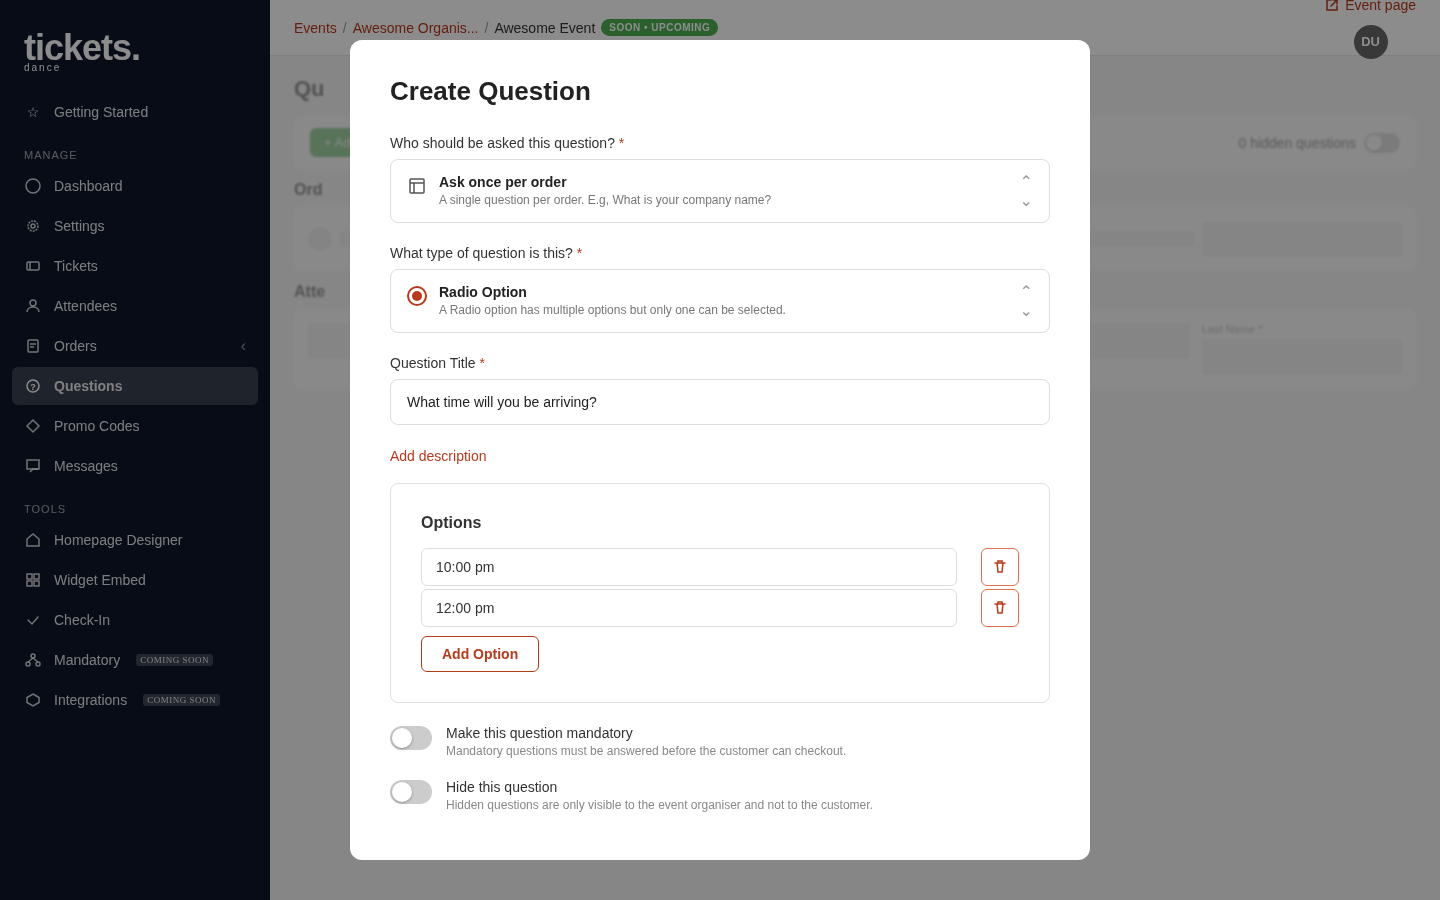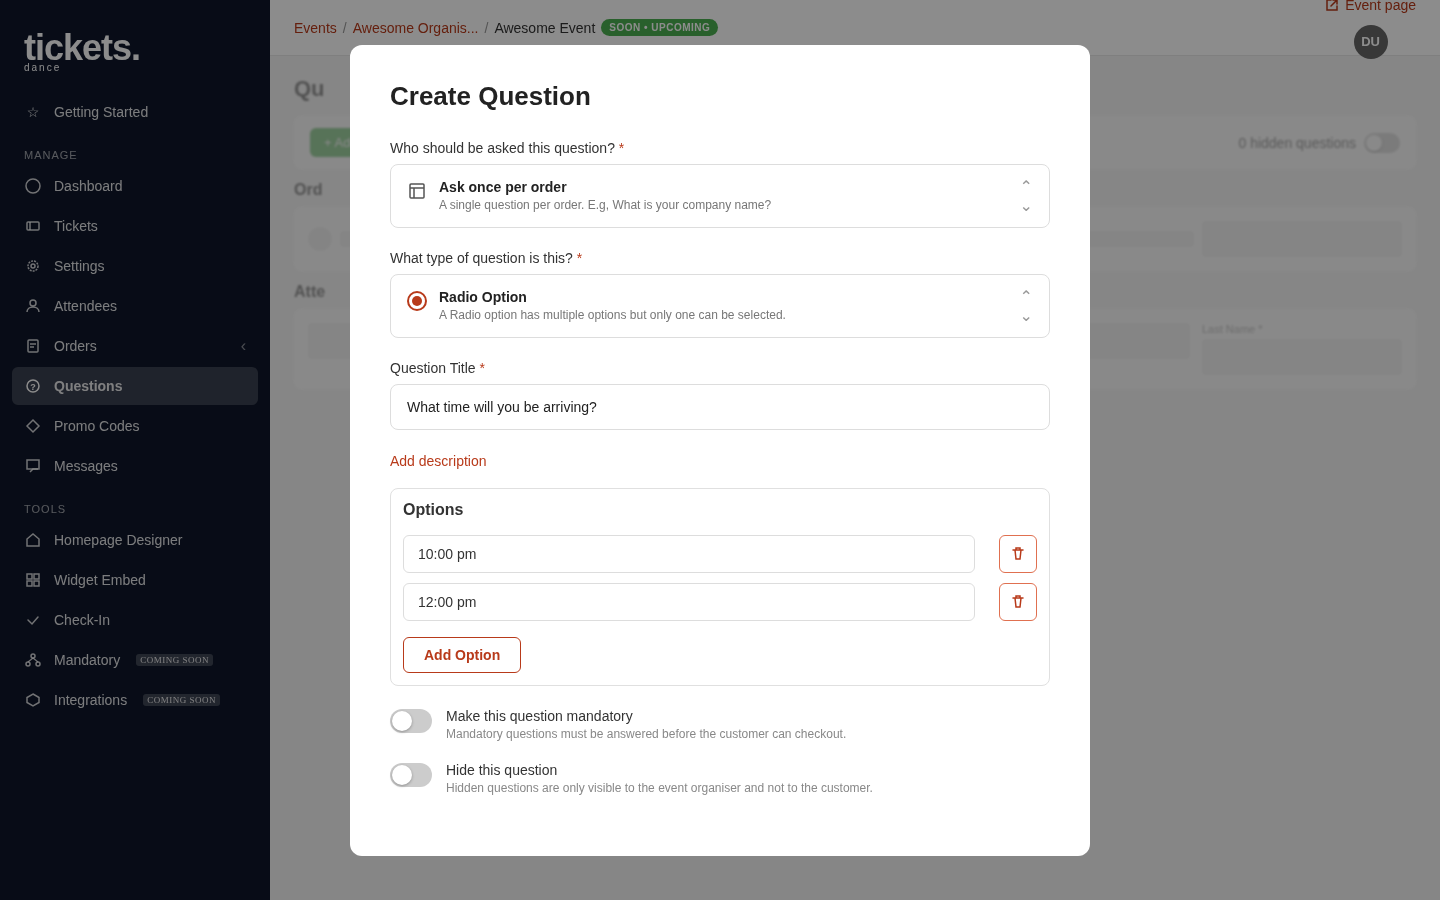--- a/index.html
+++ b/index.html
@@ -106,25 +106,25 @@
     .radio-icon::after { content: ''; width: 10px; height: 10px; border-radius: 50%; background: #b83a1a; }
 
     .text-input {
       width: 100%; border: 1px solid #ddd; border-radius: 8px;
       padding: 14px 16px; font-size: 14px; color: #222; outline: none;
     }
 
     .add-description-link { color: #b83a1a; font-size: 14px; cursor: pointer; font-weight: 500; }
 
     .options-box {
-      border: 1px solid #e0e0e0; border-radius: 8px; padding: 12px;
+      border: 1px solid #e0e0e0; border-radius: 8px; padding: 30px;
       margin-top: 4px;
     }
     .options-title { font-size: 16px; font-weight: 600; color: #333; margin-bottom: 16px; }
-    .option-row { display: flex; align-items: flex-end; gap: 24px; margin-bottom: 10px; }
+    .option-row { display: flex; align-items: flex-end; gap: 24px; margin-bottom: 3px; }
     .option-input {
       flex: 1; border: 1px solid #ddd; border-radius: 6px;
       padding: 10px 14px; font-size: 14px; color: #333; outline: none;
     }
     .delete-btn {
       width: 38px; height: 38px; border: 1.5px solid #e07050; border-radius: 6px;
       background: white; display: flex; align-items: center; justify-content: center;
       cursor: pointer; color: #b83a1a; font-size: 16px; flex-shrink: 0;
     }
     .add-option-btn {
@@ -174,35 +174,35 @@
         <svg width="16" height="16" viewBox="0 0 16 16" fill="none">
             <circle cx="8" cy="8" r="7" stroke="rgba(255,255,255,0.8)" stroke-width="1.5"></circle>
           </svg>
       </span>
       <span>Dashboard</span>
     </div>
 
     <div class="sidebar-item">
       <span class="icon">
         <svg width="16" height="16" viewBox="0 0 16 16" fill="none">
+            <path d="M8 10a2 2 0 100-4 2 2 0 000 4z" stroke="rgba(255,255,255,0.8)" stroke-width="1.5"></path>
+            <path d="M13 8a5 5 0 11-10 0 5 5 0 0110 0z" stroke="rgba(255,255,255,0.8)" stroke-width="1.5" stroke-dasharray="2 1"></path>
+          </svg>
+      </span>
+      <span>Settings</span>
+    </div>
+
+    <div class="sidebar-item">
+      <span class="icon">
+        <svg width="16" height="16" viewBox="0 0 16 16" fill="none">
             <rect x="2" y="4" width="12" height="8" rx="1" stroke="rgba(255,255,255,0.8)" stroke-width="1.5"></rect>
             <line x1="5" y1="4" x2="5" y2="12" stroke="rgba(255,255,255,0.8)" stroke-width="1.5"></line>
           </svg>
       </span>
       <span>Tickets</span>
-    </div>
-
-    <div class="sidebar-item">
-      <span class="icon">
-        <svg width="16" height="16" viewBox="0 0 16 16" fill="none">
-            <path d="M8 10a2 2 0 100-4 2 2 0 000 4z" stroke="rgba(255,255,255,0.8)" stroke-width="1.5"></path>
-            <path d="M13 8a5 5 0 11-10 0 5 5 0 0110 0z" stroke="rgba(255,255,255,0.8)" stroke-width="1.5" stroke-dasharray="2 1"></path>
-          </svg>
-      </span>
-      <span>Settings</span>
     </div>
 
     <div class="sidebar-item">
       <span class="icon">
         <svg width="16" height="16" viewBox="0 0 16 16" fill="none">
             <circle cx="8" cy="5" r="3" stroke="rgba(255,255,255,0.8)" stroke-width="1.5"></circle>
             <path d="M2 14c0-3 2.7-5 6-5s6 2 6 5" stroke="rgba(255,255,255,0.8)" stroke-width="1.5"></path>
           </svg>
       </span>
       <span>Attendees</span>

